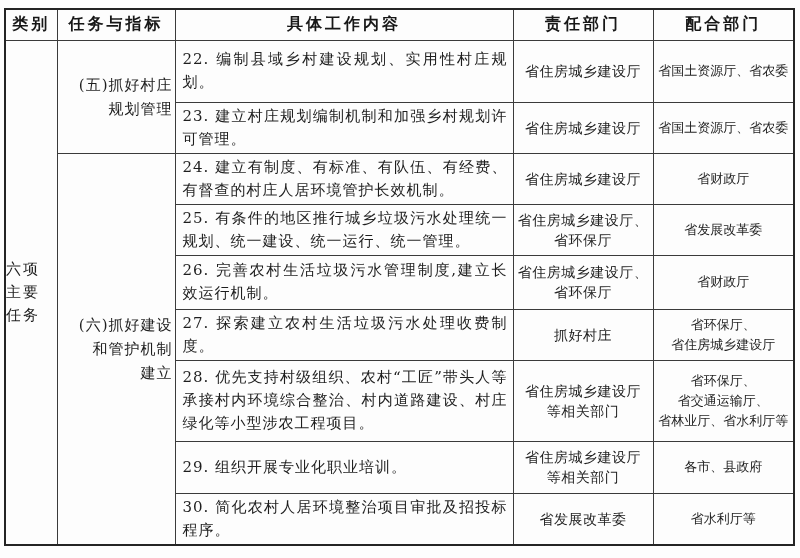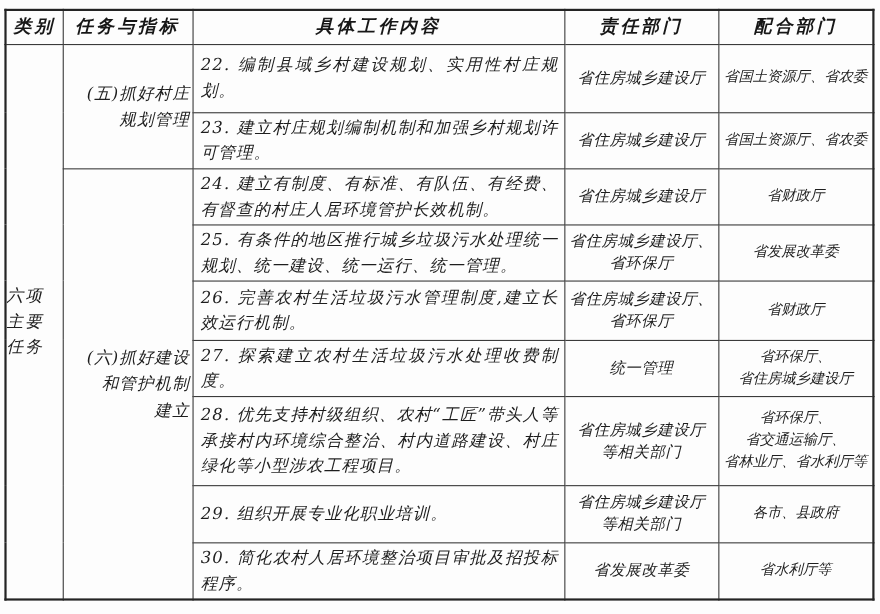--- a/index.html
+++ b/index.html
@@ -10,21 +10,20 @@
     font-family: "DejaVu Serif", "Liberation Serif", serif;
     color: #1e1e1e;
     overflow: hidden;
   }
   table.doc-table {
     border-collapse: collapse;
     table-layout: fixed;
     margin: 8px 4px 0 4px;
     width: 789px;
     border: 2px solid #242424;
-    font-style: italic;
   }
   .doc-table th, .doc-table td {
     border: 1px solid #3b3b3b;
     overflow: hidden;
     vertical-align: middle;
     padding: 0;
   }
   .doc-table th {
     font-family: "Liberation Sans", sans-serif;
     font-weight: bold;
@@ -134,21 +133,21 @@
       <td class="coop-cell">省发展改革委</td>
     </tr>
     <tr class="h-r26">
       <td class="content-cell">26. 完善农村生活垃圾污水管理制度,建立长效运行机制。</td>
       <td class="resp-cell">省住房城乡建设厅、
 省环保厅</td>
       <td class="coop-cell">省财政厅</td>
     </tr>
     <tr class="h-r27">
       <td class="content-cell">27. 探索建立农村生活垃圾污水处理收费制度。</td>
-      <td class="resp-cell">统一管理</td>
+      <td class="resp-cell">抓好村庄</td>
       <td class="coop-cell">省环保厅、
 省住房城乡建设厅</td>
     </tr>
     <tr class="h-r28">
       <td class="content-cell">28. 优先支持村级组织、农村“工匠”带头人等承接村内环境综合整治、村内道路建设、村庄绿化等小型涉农工程项目。</td>
       <td class="resp-cell">省住房城乡建设厅
 等相关部门</td>
       <td class="coop-cell">省环保厅、
 省交通运输厅、
 省林业厅、省水利厅等</td>

